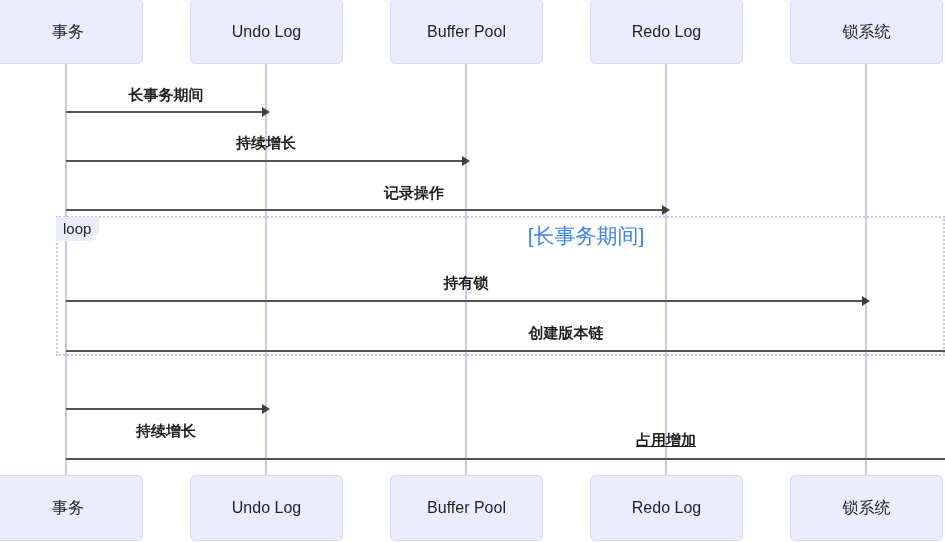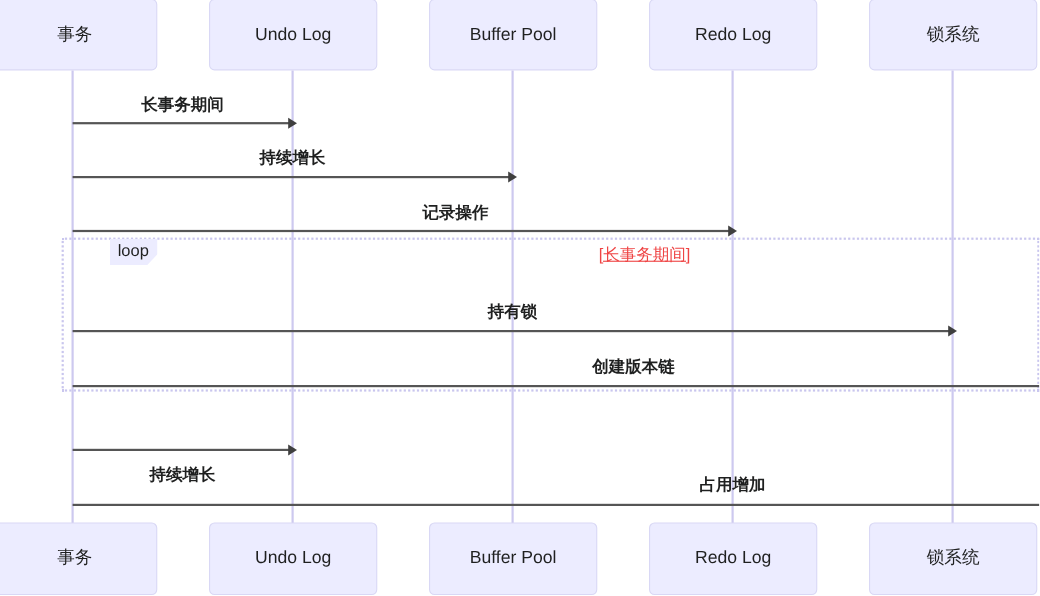--- a/index.html
+++ b/index.html
@@ -78,66 +78,65 @@
     background: #ECECFF;
     color: #1f2020;
     font-size: 15px;
     line-height: 24px;
     padding: 0 8px 0 7px;
     white-space: nowrap;
     clip-path: polygon(0 0, 100% 0, 100% 58%, 78% 100%, 0 100%);
   }
   .loop-cond {
     position: absolute;
-    color: #ef4444;
-    font-size: 15px;
+    color: #3b82f6;
+    font-size: 21px;
     white-space: nowrap;
     transform: translateX(-50%);
-    text-decoration: underline;
   }
 </style>
 </head>
 <body>
 
 <div id="diagram">
 
   <div id="lifelines-layer">
       <div class="lifeline" style="left: 65px; top: 64px; height: 412px;"></div>
       <div class="lifeline" style="left: 265px; top: 64px; height: 412px;"></div>
       <div class="lifeline" style="left: 465px; top: 64px; height: 412px;"></div>
       <div class="lifeline" style="left: 665px; top: 64px; height: 412px;"></div>
       <div class="lifeline" style="left: 865px; top: 64px; height: 412px;"></div>
     </div>
 
   <div id="fragments-layer">
       <div class="loop-frame" style="left: 56px; top: 216px; width: 889px; height: 140px;"></div>
-      <div class="loop-tag" style="left: 56px; top: 217px; margin-left: 44px;">loop</div>
+      <div class="loop-tag" style="left: 56px; top: 217px;">loop</div>
       <div class="loop-cond" style="left: 586px; top: 222px;">[长事务期间]</div>
     </div>
 
   <div id="messages-layer">
       <div class="msg-line" style="left: 66px; top: 111px; width: 202px;"></div>
       <div class="arrow-head" style="left: 262px; top: 107px;"></div>
       <div class="msg-label" style="left: 166px; top: 86px;">长事务期间</div>
       <div class="msg-line" style="left: 66px; top: 160px; width: 402px;"></div>
       <div class="arrow-head" style="left: 462px; top: 156px;"></div>
       <div class="msg-label" style="left: 266px; top: 134px;">持续增长</div>
       <div class="msg-line" style="left: 66px; top: 209px; width: 602px;"></div>
       <div class="arrow-head" style="left: 662px; top: 205px;"></div>
       <div class="msg-label" style="left: 366px; top: 184px; margin-left: 48px;">记录操作</div>
       <div class="msg-line" style="left: 66px; top: 300px; width: 802px;"></div>
       <div class="arrow-head" style="left: 862px; top: 296px;"></div>
       <div class="msg-label" style="left: 466px; top: 274px; text-align: center;">持有锁</div>
       <div class="msg-line" style="left: 66px; top: 350px; width: 879px;"></div>
-      <div class="msg-label" style="left: 566px; top: 324px; margin-left: 10px;">创建版本链</div>
+      <div class="msg-label" style="left: 566px; top: 324px;">创建版本链</div>
       <div class="msg-line" style="left: 66px; top: 408px; width: 202px;"></div>
       <div class="arrow-head" style="left: 262px; top: 404px;"></div>
       <div class="msg-label" style="left: 166px; top: 382px; margin-top: 40px;">持续增长</div>
       <div class="msg-line" style="left: 66px; top: 458px; width: 879px;"></div>
-      <div class="msg-label" style="left: 666px; top: 431px;">占用增加</div>
+      <div class="msg-label" style="left: 666px; top: 431px; text-decoration: underline;">占用增加</div>
     </div>
 
   <div id="header-layer">
       <div class="participant" style="left: -7px; top: -1px; width: 150px; height: 65px;">
         <span>事务</span>
       </div>
       <div class="participant" style="left: 190px; top: -1px; width: 153px; height: 65px;">
         <span>Undo Log</span>
       </div>
       <div class="participant" style="left: 390px; top: -1px; width: 153px; height: 65px;">

